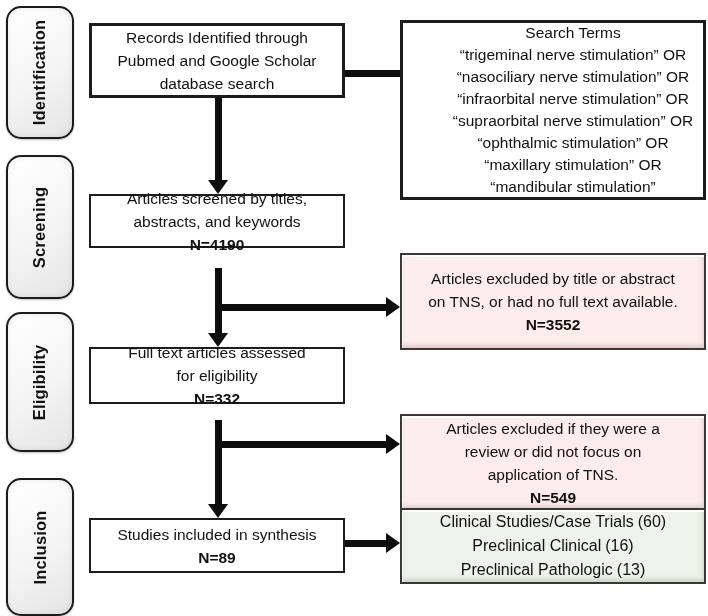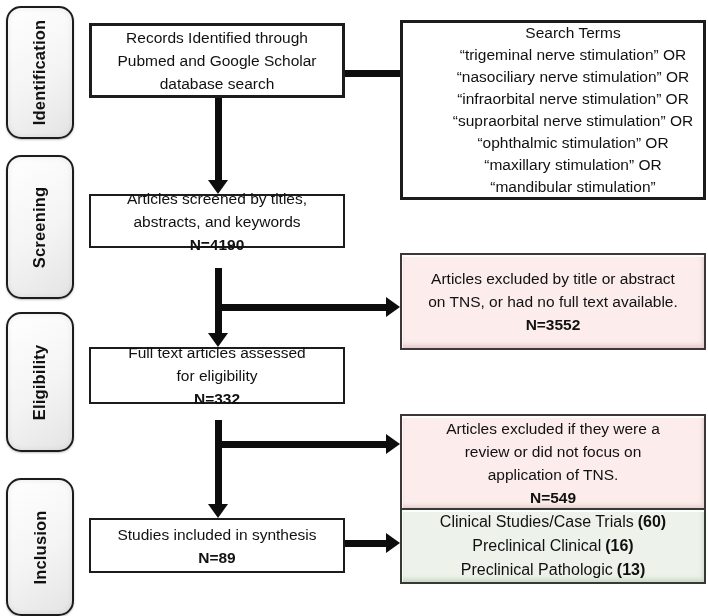--- a/index.html
+++ b/index.html
@@ -39,21 +39,21 @@
     border:2.5px solid var(--exclusion-border,#3f3436);
     background:var(--exclusion-fill,#fcecec);line-height:23px;
     box-shadow:inset 1px 2px 0 rgba(255,255,255,0.85), inset -1px -3px 4px rgba(150,100,100,0.25);
   }
   .ibox{
     border:2.5px solid var(--inclusion-border,#333b33);
     background:var(--inclusion-fill,#edf3ea);line-height:24px;font-size:16px;
     box-shadow:inset 1px 2px 0 rgba(255,255,255,0.85), inset -1px -3px 4px rgba(110,130,100,0.25);
   }
   .nline{font-weight:bold;}
-  .cnt{font-weight:bold;margin-left:4px;text-align:right;}
+  .cnt{font-weight:normal;margin-left:4px;text-align:right;}
   
   .shaft-v{position:absolute;width:7px;background:var(--arrow,#0d0d0d);}
   .shaft-h{position:absolute;height:7px;background:var(--arrow,#0d0d0d);}
   .head-down{
     position:absolute;width:0;height:0;
     border-left:10px solid transparent;border-right:10px solid transparent;
     border-top:14px solid var(--arrow,#0d0d0d);
   }
   .head-right{
     position:absolute;width:0;height:0;

